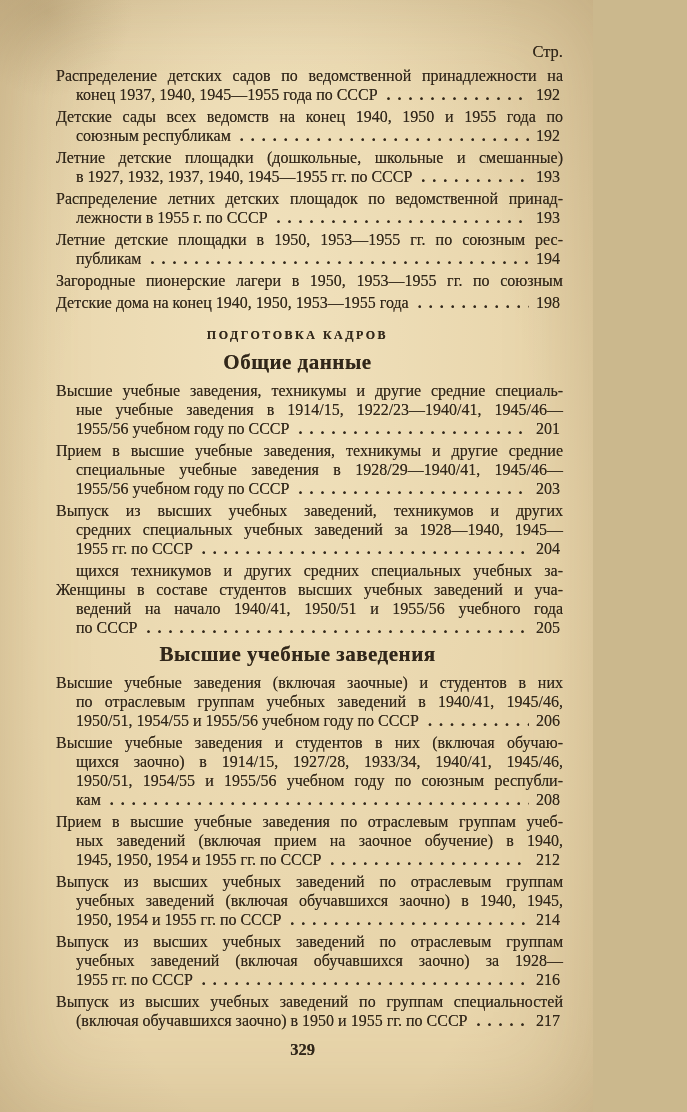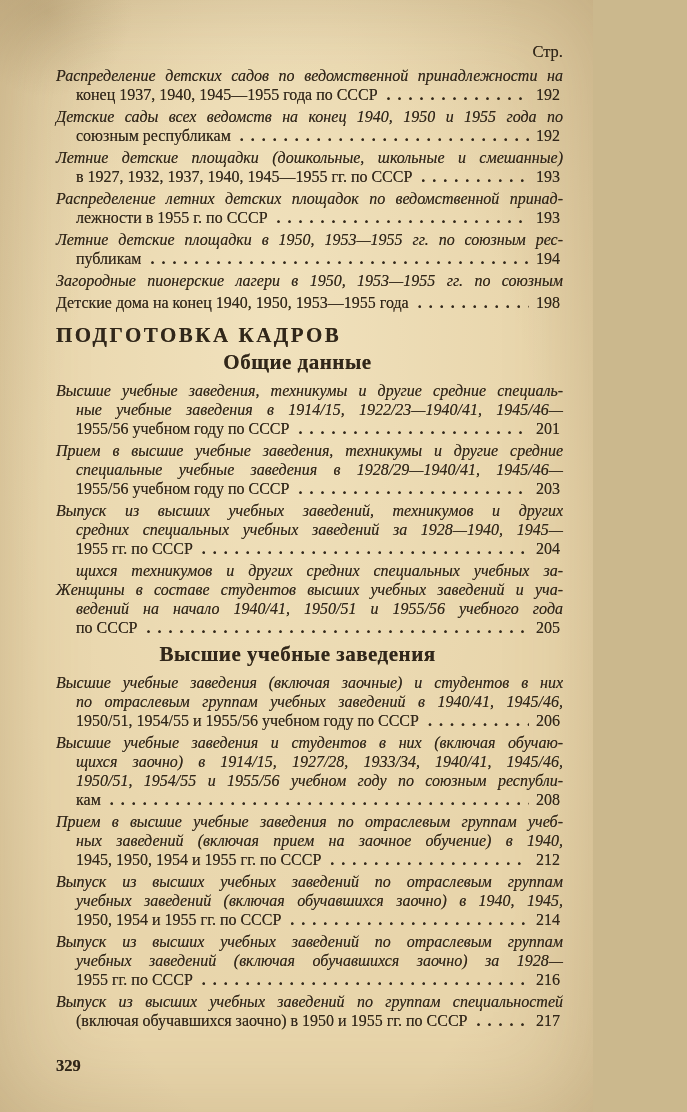--- a/index.html
+++ b/index.html
@@ -23,47 +23,47 @@
     font-size: 16px;
     line-height: 19px;
     text-shadow: 0 0 0.5px rgba(49,39,26,0.65);
   }
   .header-right {
     text-align: right;
     margin-bottom: 5px;
     font-size: 16.5px;
   }
   .entry { padding-left: 20px; margin-bottom: 3px; }
-  .line { text-align: justify; text-align-last: justify; font-style: italic; }
+  .line { text-align: justify; text-align-last: justify; }
   .line.first, .lastline.first { margin-left: -20px; }
   .lastline { display: flex; align-items: baseline; }
   .lastline .t { white-space: nowrap; text-align: center; }
   .leader {
     flex: 1 1 auto; overflow: hidden; white-space: nowrap;
     margin: 0 4px 0 9px; min-width: 10px;
   }
   .leader::after {
     content: "........................................................................";
     letter-spacing: 7px;
     font-weight: bold;
   }
   .pagenum { flex: 0 0 auto; min-width: 30px; text-align: center; }
   .section-heading {
-    font-weight: bold; 
-    font-size: 21px; letter-spacing: 2.5px;
+    font-weight: bold; text-align: center;
+    font-size: 12px; letter-spacing: 2.5px;
     margin: 14px 24px 6px 0;
   }
   .sub-heading {
     font-weight: bold; text-align: center;
     font-size: 21px; letter-spacing: 0.5px;
     margin: 8px 24px 9px 0;
   }
   .folio {
-    text-align: left; font-weight: bold;
-    margin-top: 26px; padding-right: 14px;
+    text-align: center; font-weight: bold;
+    margin-top: 10px; padding-right: 14px;
     font-size: 16.5px;
   }
 </style>
 </head>
 <body>
 
 <div class="paper">
   <div class="header-right">Стр.</div>
 
   <main id="toc">

